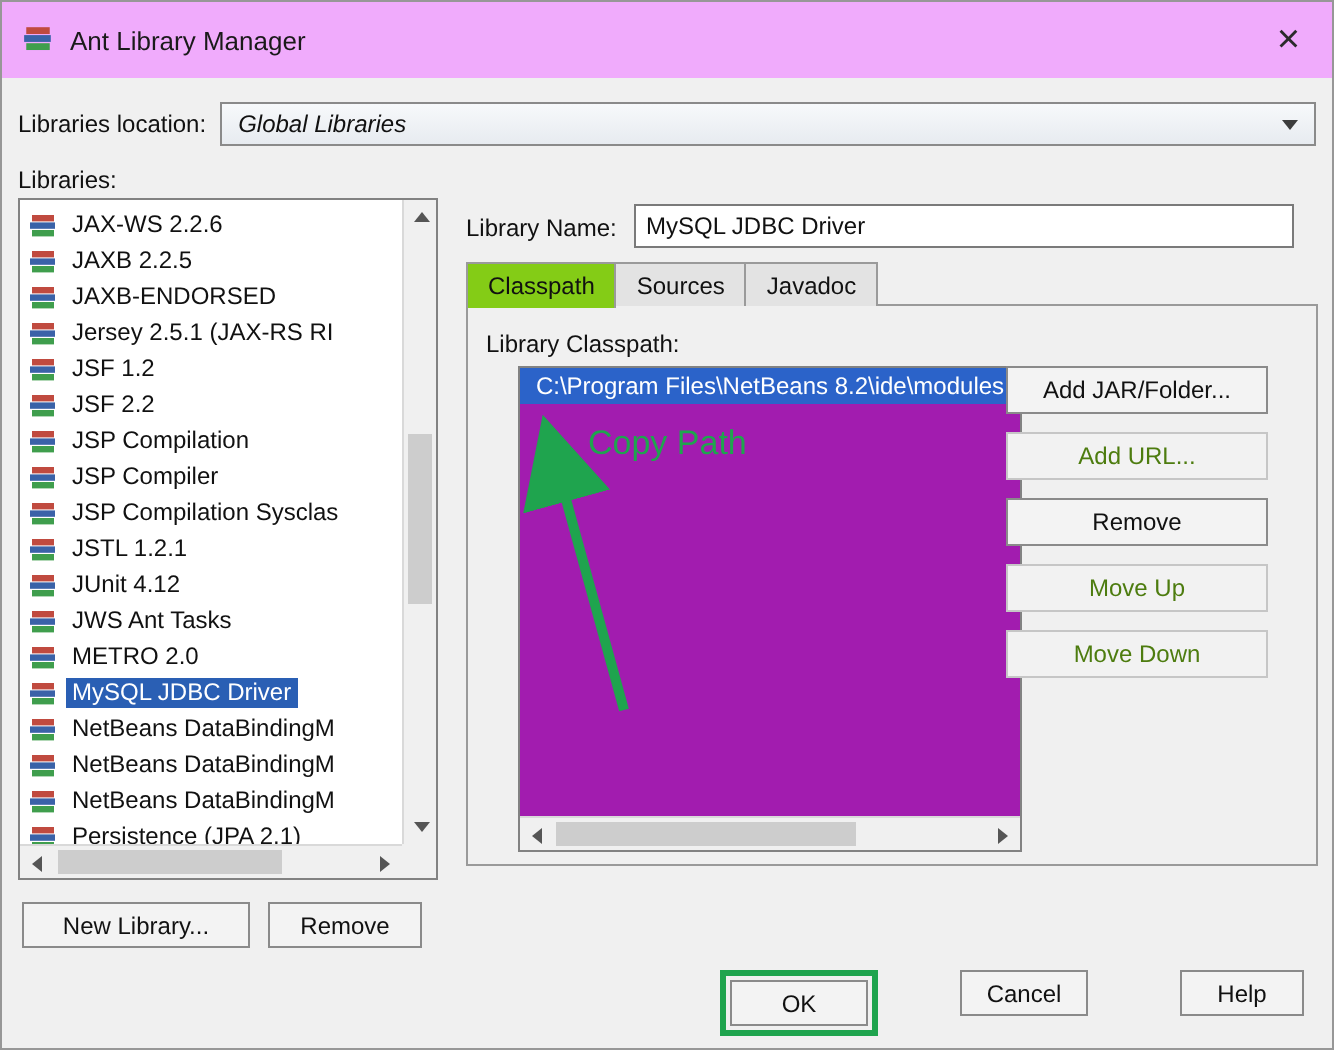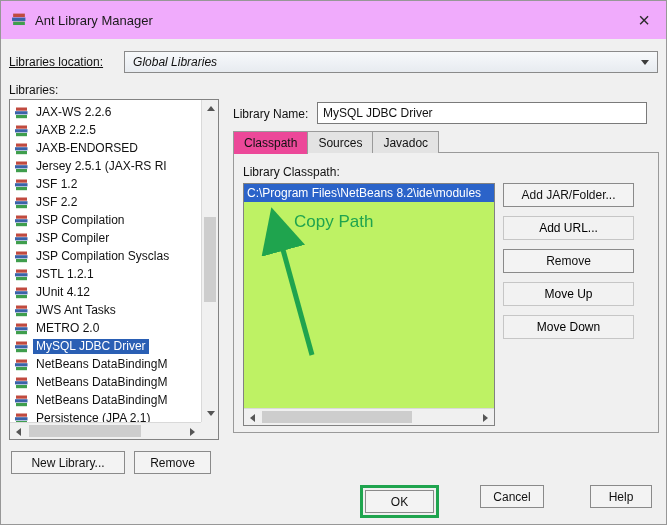--- a/index.html
+++ b/index.html
@@ -9,21 +9,21 @@
     font-family:"Liberation Sans", sans-serif;font-size:12px;color:#111;
   }
   
   .titlebar{position:absolute;top:0;left:0;right:0;height:38px;background:#f0abfc;
     display:flex;align-items:center;padding:0 10px;box-sizing:border-box;}
   .title-icon{margin-right:8px;display:flex;align-items:center;}
   .title-text{font-size:13px;color:#1a1a1a;}
   .close-btn{margin-left:auto;font-size:20px;color:#2b2b2b;line-height:1;padding:2px 6px;cursor:default;}
   
   .loc-row{position:absolute;top:50px;left:8px;right:8px;height:22px;display:flex;align-items:center;}
-  .loc-label{margin-right:21px;white-space:nowrap;text-decoration:underline;}
+  .loc-label{margin-right:7px;white-space:nowrap;}
   .combo{flex:1;height:22px;border:1px solid #8a8a8a;background:linear-gradient(#f7f9fb,#e7ebf0);
     display:flex;align-items:center;padding:0 8px;box-sizing:border-box;font-style:italic;}
   .combo-arrow{margin-left:auto;width:0;height:0;border-left:4px solid transparent;
     border-right:4px solid transparent;border-top:5px solid #3c3c3c;}
   .libs-label{position:absolute;top:82px;left:8px;}
   
   .lib-list{position:absolute;left:8px;top:98px;width:210px;height:341px;background:#fff;
     border:1px solid #828282;box-sizing:border-box;}
   .lib-items{position:absolute;left:0;top:0;right:17px;bottom:17px;overflow:hidden;padding-top:2px;}
   .lib-row{height:18px;display:flex;align-items:flex-end;padding-left:4px;white-space:nowrap;}
@@ -44,36 +44,36 @@
     border-top:1px solid #d9d9d9;box-sizing:border-box;}
   .hthumb{position:absolute;top:2px;bottom:2px;left:19px;width:112px;background:#cdcdcd;}
   .sb-corner{position:absolute;right:0;bottom:0;width:17px;height:17px;background:#f0f0f0;}
   
   .name-label{position:absolute;left:232px;top:106px;}
   .name-input{position:absolute;left:316px;top:101px;width:330px;height:22px;border:1px solid #7a7a7a;
     background:#fff;padding:0 5px;box-sizing:border-box;font:inherit;color:#111;}
   .tabs{position:absolute;left:232px;top:130px;height:22px;display:flex;z-index:3;}
   .tab{padding:0 10px;display:flex;align-items:center;border:1px solid #9a9a9a;border-bottom:none;
     background:#e3e3e3;height:22px;box-sizing:border-box;margin-right:-1px;}
-  .tab.active{background:#ec4899;height:23px;z-index:4;}
+  .tab.active{background:#84cc16;height:23px;z-index:4;}
   .panel{position:absolute;left:232px;top:151px;width:426px;height:281px;border:1px solid #9a9a9a;
     background:#f0f0f0;box-sizing:border-box;}
   .cp-label{position:absolute;left:9px;top:12px;}
-  .cp-list{position:absolute;left:9px;top:30px;width:252px;height:243px;background:#bef264;
-    border:1px solid #828282;box-sizing:border-box;}
+  .cp-list{position:absolute;left:25px;top:30px;width:252px;height:243px;background:#a21caf;
+    border:1px solid #828282;box-sizing:border-box;text-align:center;}
   .cp-items{position:absolute;left:0;top:0;right:0;bottom:17px;overflow:hidden;}
   .cp-row{height:18px;line-height:18px;padding:0 3px;white-space:nowrap;overflow:hidden;}
   .cp-row.selected{background:var(--sel2,#2b63c9);color:#fff;}
   .cp-hscroll{position:absolute;left:0;right:0;bottom:0;height:17px;background:#f0f0f0;
     border-top:1px solid #d9d9d9;box-sizing:border-box;}
   .cp-hthumb{position:absolute;top:2px;bottom:2px;left:18px;width:150px;background:#cdcdcd;}
   .side-buttons{position:absolute;left:269px;top:30px;width:131px;display:flex;flex-direction:column;gap:9px;}
   
   .btn{height:24px;background:#f3f3f3;border:1px solid #8a8a8a;font:inherit;color:#111;box-sizing:border-box;}
-  .btn:disabled{color:#000000;border-color:#c6c6c6;background:#f2f2f2;}
+  .btn:disabled{color:#4d7c0f;border-color:#c6c6c6;background:#f2f2f2;}
   .btn-newlib{position:absolute;left:10px;top:450px;width:114px;height:23px;}
   .btn-removelib{position:absolute;left:133px;top:450px;width:77px;height:23px;}
   .footer-right{position:absolute;right:14px;top:484px;display:flex;align-items:flex-start;gap:36px;}
   .ok-box{border:3px solid var(--green,#1fa44e);padding:2px;margin-right:5px;}
   .btn-ok{width:69px;height:23px;display:block;}
   .btn-cancel{width:64px;height:23px;margin-right:10px;}
   .btn-help{width:62px;height:23px;}
   
   .overlay{position:absolute;left:0;top:0;width:667px;height:525px;pointer-events:none;z-index:10;}
   .copy-path{position:absolute;left:293px;top:211px;font-size:17px;color:var(--green,#1fa44e);

